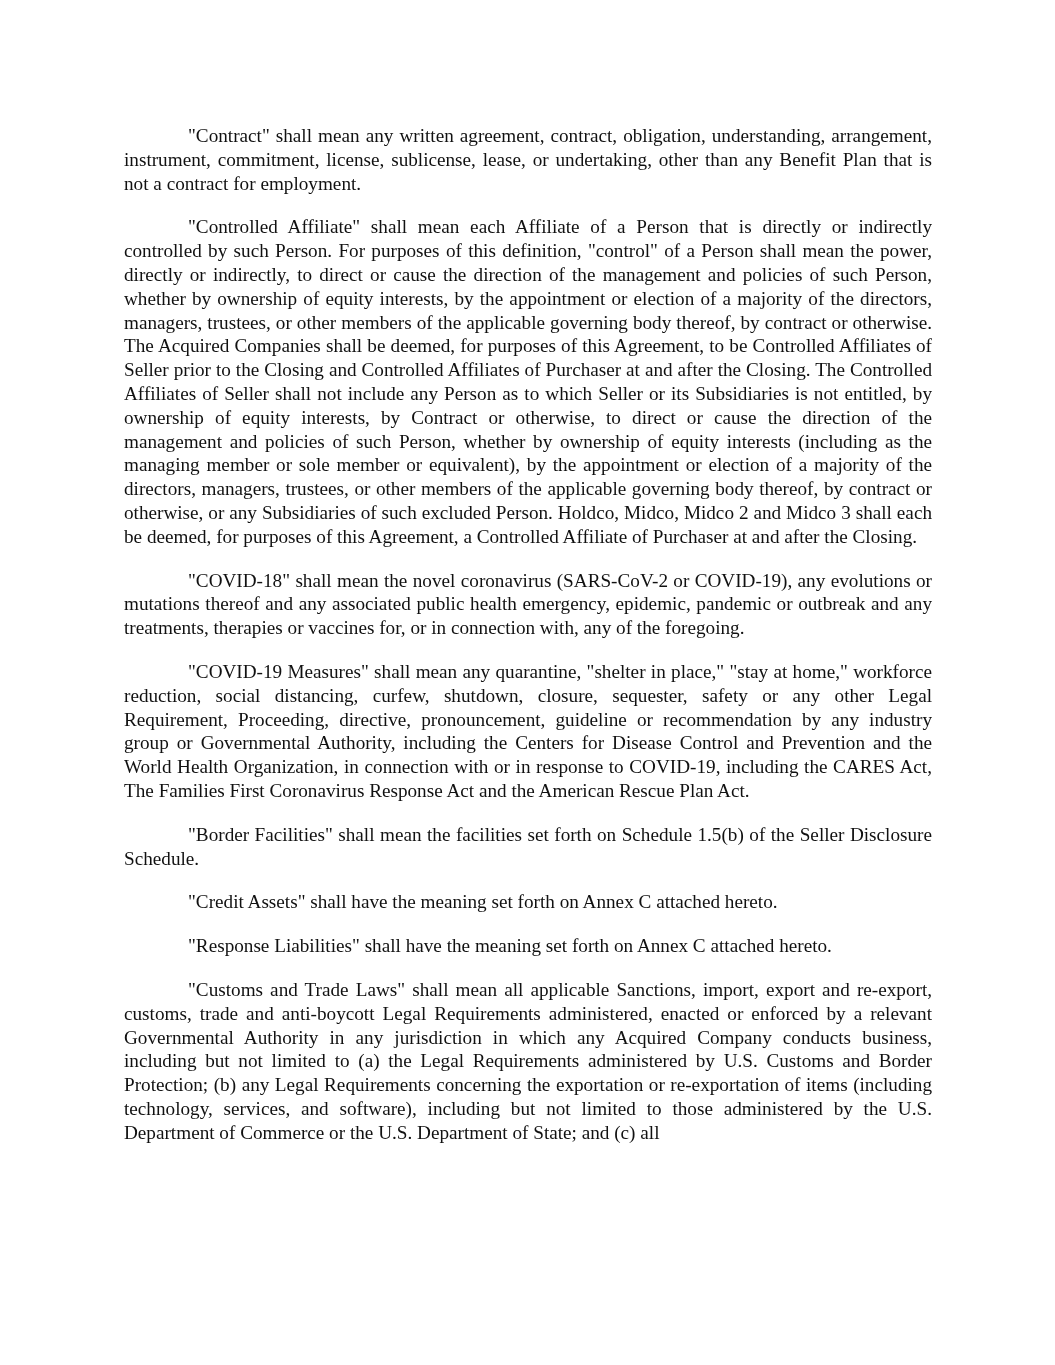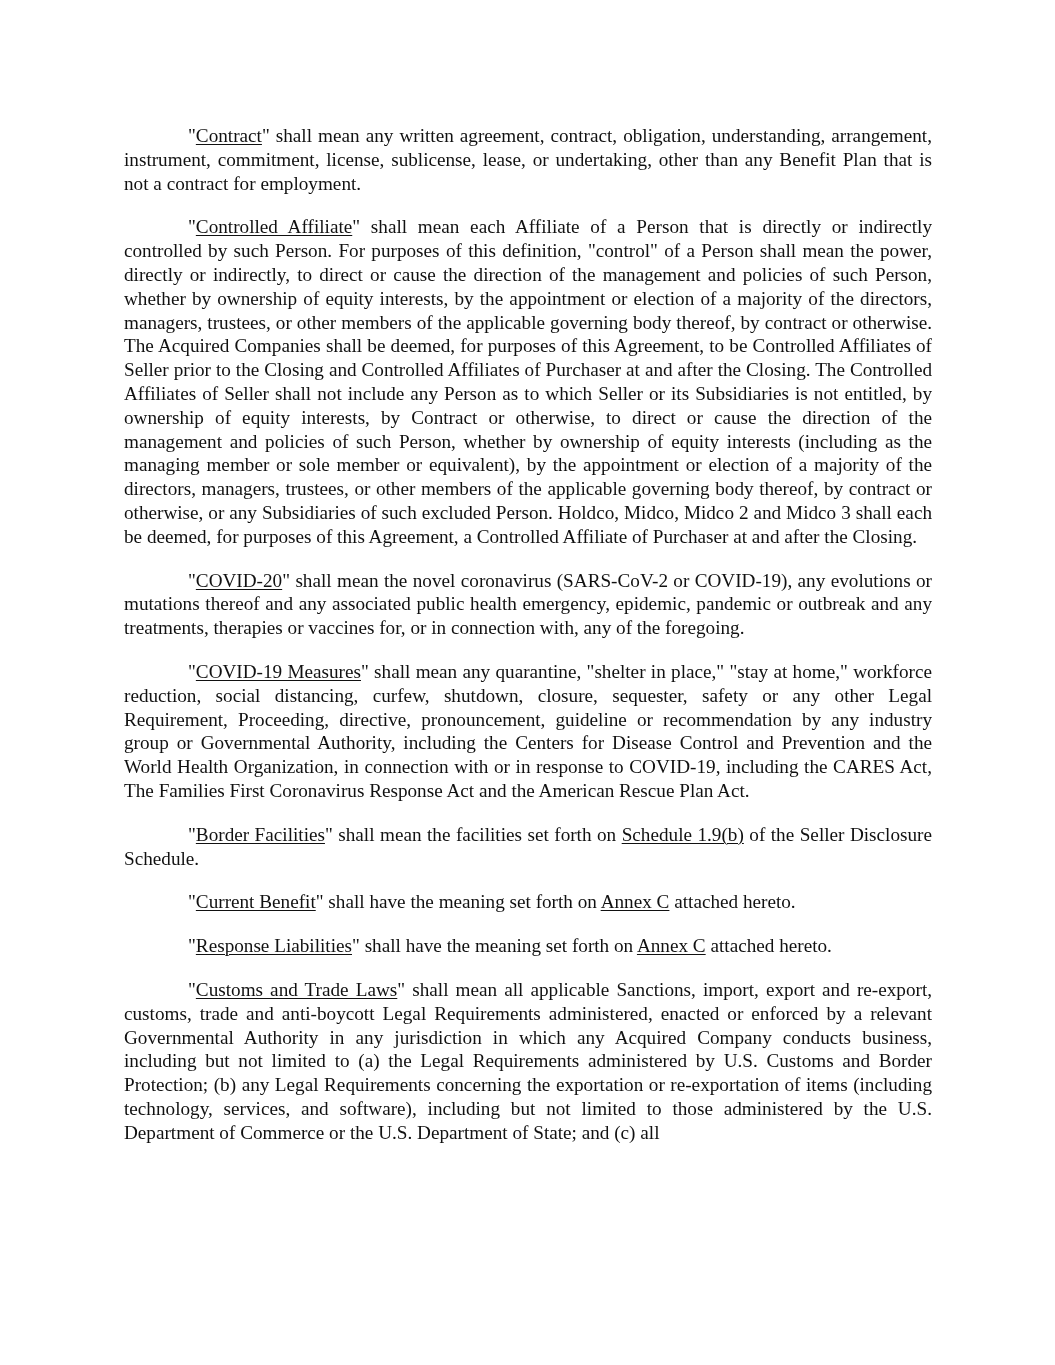--- a/index.html
+++ b/index.html
@@ -9,43 +9,43 @@
     left: 124px;
     top: 124px;
     width: 808px;
     font-family: "Liberation Serif", "DejaVu Serif", serif;
     font-size: 19.2px;
     line-height: 23.8px;
     color: #111111;
     text-align: justify;
   }
   .para { margin: 0 0 20px 0; text-indent: 64px; }
-  .u { text-decoration: underline; text-underline-offset: 2px; text-decoration-thickness: 1px; }
+  .u { text-underline-offset: 2px; text-decoration-thickness: 1px; }
 </style>
 </head>
 <body>
 
 <div class="page">
   <p class="para">
     <span>"</span><span class="u">Contract</span><span>" shall mean any written agreement, contract, obligation, understanding, arrangement, instrument, commitment, license, sublicense, lease, or undertaking, other than any Benefit Plan that is not a contract for employment.</span>
   </p>
   <p class="para">
     <span>"</span><span class="u">Controlled Affiliate</span><span>" shall mean each Affiliate of a Person that is directly or indirectly controlled by such Person.  For purposes of this definition, "control" of a Person shall mean the power, directly or indirectly, to direct or cause the direction of the management and policies of such Person, whether by ownership of equity interests, by the appointment or election of a majority of the directors, managers, trustees, or other members of the applicable governing body thereof, by contract or otherwise.  The Acquired Companies shall be deemed, for purposes of this Agreement, to be Controlled Affiliates of Seller prior to the Closing and Controlled Affiliates of Purchaser at and after the Closing.  The Controlled Affiliates of Seller shall not include any Person as to which Seller or its Subsidiaries is not entitled, by ownership of equity interests, by Contract or otherwise, to direct or cause the direction of the management and policies of such Person, whether by ownership of equity interests (including as the managing member or sole member or equivalent), by the appointment or election of a majority of the directors, managers, trustees, or other members of the applicable governing body thereof, by contract or otherwise, or any Subsidiaries of such excluded Person.  Holdco, Midco, Midco 2 and Midco 3 shall each be deemed, for purposes of this Agreement, a Controlled Affiliate of Purchaser at and after the Closing.</span>
   </p>
   <p class="para">
-    <span>"</span><span class="u">COVID-20</span><span>" shall mean the novel coronavirus (SARS-CoV-2 or COVID-19), any evolutions or mutations thereof and any associated public health emergency, epidemic, pandemic or outbreak and any treatments, therapies or vaccines for, or in connection with, any of the foregoing.</span>
+    <span>"</span><span class="u">COVID-18</span><span>" shall mean the novel coronavirus (SARS-CoV-2 or COVID-19), any evolutions or mutations thereof and any associated public health emergency, epidemic, pandemic or outbreak and any treatments, therapies or vaccines for, or in connection with, any of the foregoing.</span>
   </p>
   <p class="para">
     <span>"</span><span class="u">COVID-19 Measures</span><span>" shall mean any quarantine, "shelter in place," "stay at home," workforce reduction, social distancing, curfew, shutdown, closure, sequester, safety or any other Legal Requirement, Proceeding, directive, pronouncement, guideline or recommendation by any industry group or Governmental Authority, including the Centers for Disease Control and Prevention and the World Health Organization, in connection with or in response to COVID-19, including the CARES Act, The Families First Coronavirus Response Act and the American Rescue Plan Act.</span>
   </p>
   <p class="para">
-    <span>"</span><span class="u">Border Facilities</span><span>" shall mean the facilities set forth on </span><span class="u">Schedule 1.9(b)</span><span> of the Seller Disclosure Schedule.</span>
+    <span>"</span><span class="u">Border Facilities</span><span>" shall mean the facilities set forth on </span><span class="u">Schedule 1.5(b)</span><span> of the Seller Disclosure Schedule.</span>
   </p>
   <p class="para">
-    <span>"</span><span class="u">Current Benefit</span><span>" shall have the meaning set forth on </span><span class="u">Annex C</span><span> attached hereto.</span>
+    <span>"</span><span class="u">Credit Assets</span><span>" shall have the meaning set forth on </span><span class="u">Annex C</span><span> attached hereto.</span>
   </p>
   <p class="para">
     <span>"</span><span class="u">Response Liabilities</span><span>" shall have the meaning set forth on </span><span class="u">Annex C</span><span> attached hereto.</span>
   </p>
   <p class="para">
     <span>"</span><span class="u">Customs and Trade Laws</span><span>" shall mean all applicable Sanctions, import, export and re-export, customs, trade and anti-boycott Legal Requirements administered, enacted or enforced by a relevant Governmental Authority in any jurisdiction in which any Acquired Company conducts business, including but not limited to (a) the Legal Requirements administered by U.S. Customs and Border Protection; (b) any Legal Requirements concerning the exportation or re-exportation of items (including technology, services, and software), including but not limited to those administered by the U.S. Department of Commerce or the U.S. Department of State; and (c) all</span>
   </p>
 </div>
 
 </body></html>

